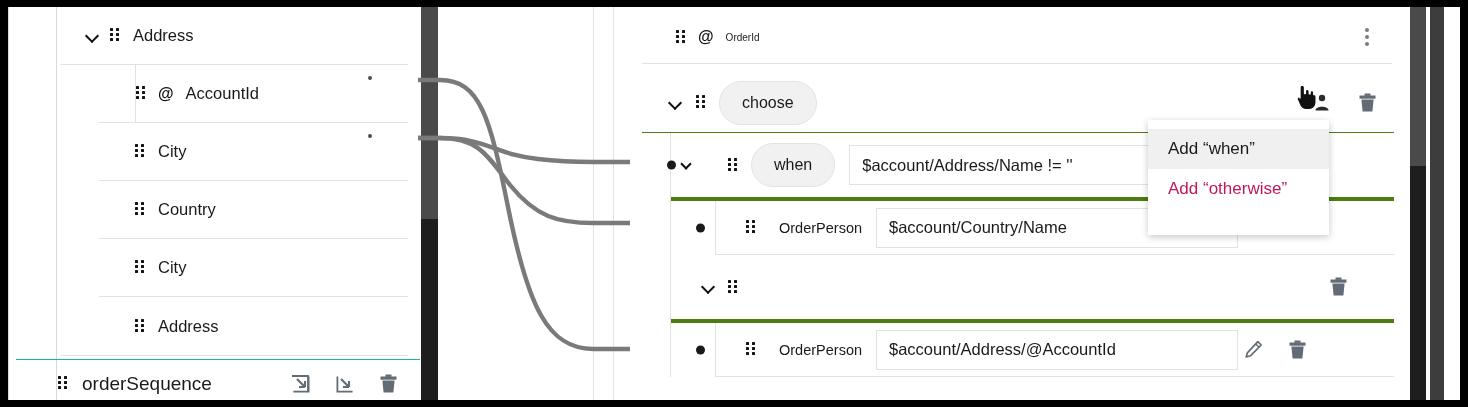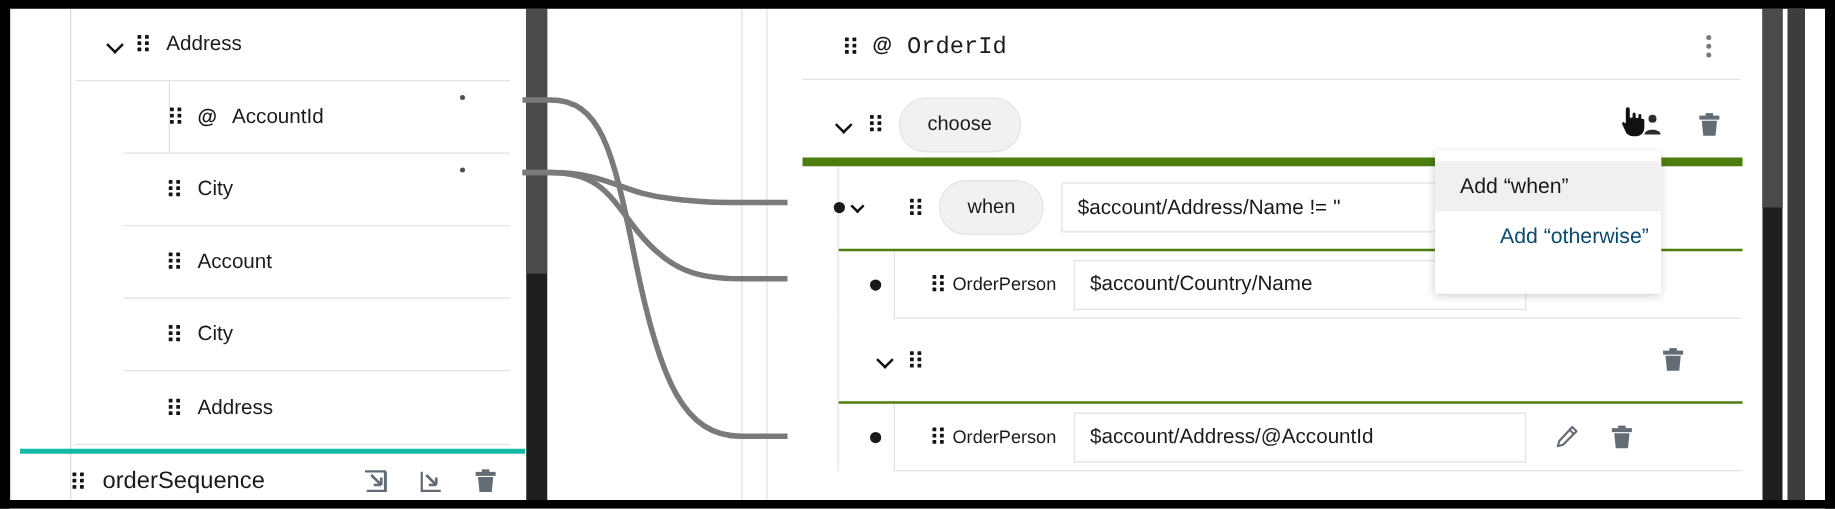--- a/index.html
+++ b/index.html
@@ -106,28 +106,28 @@
 
   .at-sym {
     font-family: "Liberation Sans", sans-serif;
     font-weight: 700; font-size: 16px; color: #111;
     margin-left: 11px;
   }
   .node-label {
     font-size: 16.5px; color: #1a1a1a; margin-left: 12px;
     white-space: nowrap;
   }
-  .node-label.small { font-size: 19px; font-family: Liberation Mono, monospace; }
+  .node-label.small { font-size: 10px; }
 
   
   .seq-footer {
     position: absolute; left: 8px; top: 352px;
     width: 404px; height: 48px;
     display: flex; align-items: center;
-    border-top: 4px solid #14b8a6;
+    border-top: 1px solid #14b8a6;
   }
   .seq-footer .grip { margin-left: 42px; }
   .seq-name {
     font-size: 19px; color: #1a1a1a; margin-left: 13px;
     white-space: nowrap;
   }
   .seq-actions {
     margin-left: auto; margin-right: 21px;
     display: flex; align-items: center; gap: 22px;
   }
@@ -197,21 +197,21 @@
   .kebab i:nth-child(3){ top: 14px }
 
   
   .choose-block {
     position: absolute; left: 12px; top: 66px;
     width: 752px;
   }
   .choose-head {
     height: 60px;
     display: flex; align-items: center;
-    border-bottom: 7px solid #4d7c0f;
+    border-bottom: 1px solid #4d7c0f;
     position: relative;
   }
   .choose-head .chev { margin-left: 26px; }
   .choose-head .grip { margin-left: 14px; }
 
   .pill {
     display: inline-flex; align-items: center; justify-content: center;
     background: #f1f1f1;
     border: 1px solid #e4e4e4;
     border-radius: 22px;
@@ -228,37 +228,37 @@
     transform: translateY(-50%);
     display: flex; align-items: center; gap: 24px;
   }
 
   .branch {
     border-left: 1px solid #e2e2e2;
     margin-left: 28px;
   }
   .branch-head {
     height: 68px; display: flex; align-items: center; position: relative;
-    border-bottom: 2px solid #4d7c0f;
+    border-bottom: 4px solid #4d7c0f;
   }
   .branch-head .chev { margin-left: 30px; }
   .branch-head .grip { margin-left: 13px; }
 
   .leaf-wrap {
     border-left: 1px solid #e2e2e2;
     margin-left: 44px;
   }
   .leaf {
     height: 54px; display: flex; align-items: center;
     border-bottom: 1px solid #e2e2e2;
     position: relative;
   }
   .leaf .grip { margin-left: 30px; }
   .leaf-label {
-    font-size: 14.5px; color: #1a1a1a; margin-left: 5px; white-space: nowrap;
+    font-size: 14.5px; color: #1a1a1a; margin-left: 22px; white-space: nowrap;
   }
   .xinput {
     margin-left: 14px;
     height: 40px;
     border: 1px solid #e2e2e2;
     background: #ffffff;
     display: flex; align-items: center;
     padding: 0 12px;
     font-size: 16.5px;
     color: #1a1a1a;
@@ -310,21 +310,21 @@
   }
   .ctx-item {
     height: 40px;
     display: flex; align-items: center;
     padding-left: 20px;
     font-size: 17px;
     color: #1a1a1a;
     white-space: nowrap;
   }
   .ctx-item.hovered { background: #f0f0f0; }
-  .ctx-item.disabled { color: #0c4a6e; margin-left: 32px; }
+  .ctx-item.disabled { color: #be185d; }
 
   
   .cursor {
     position: absolute; left: 1292px; top: 80px;
     z-index: 60; pointer-events: none;
   }
 </style>
 </head>
 <body>
 
@@ -380,21 +380,21 @@
 
         <div class="tree-child">
           <span class="grip">
               <i></i>
               <i></i>
               <i></i>
               <i></i>
               <i></i>
               <i></i>
             </span>
-          <span class="node-label">Account</span>
+          <span class="node-label">Country</span>
         </div>
 
         <div class="tree-child">
           <span class="grip">
               <i></i>
               <i></i>
               <i></i>
               <i></i>
               <i></i>
               <i></i>

